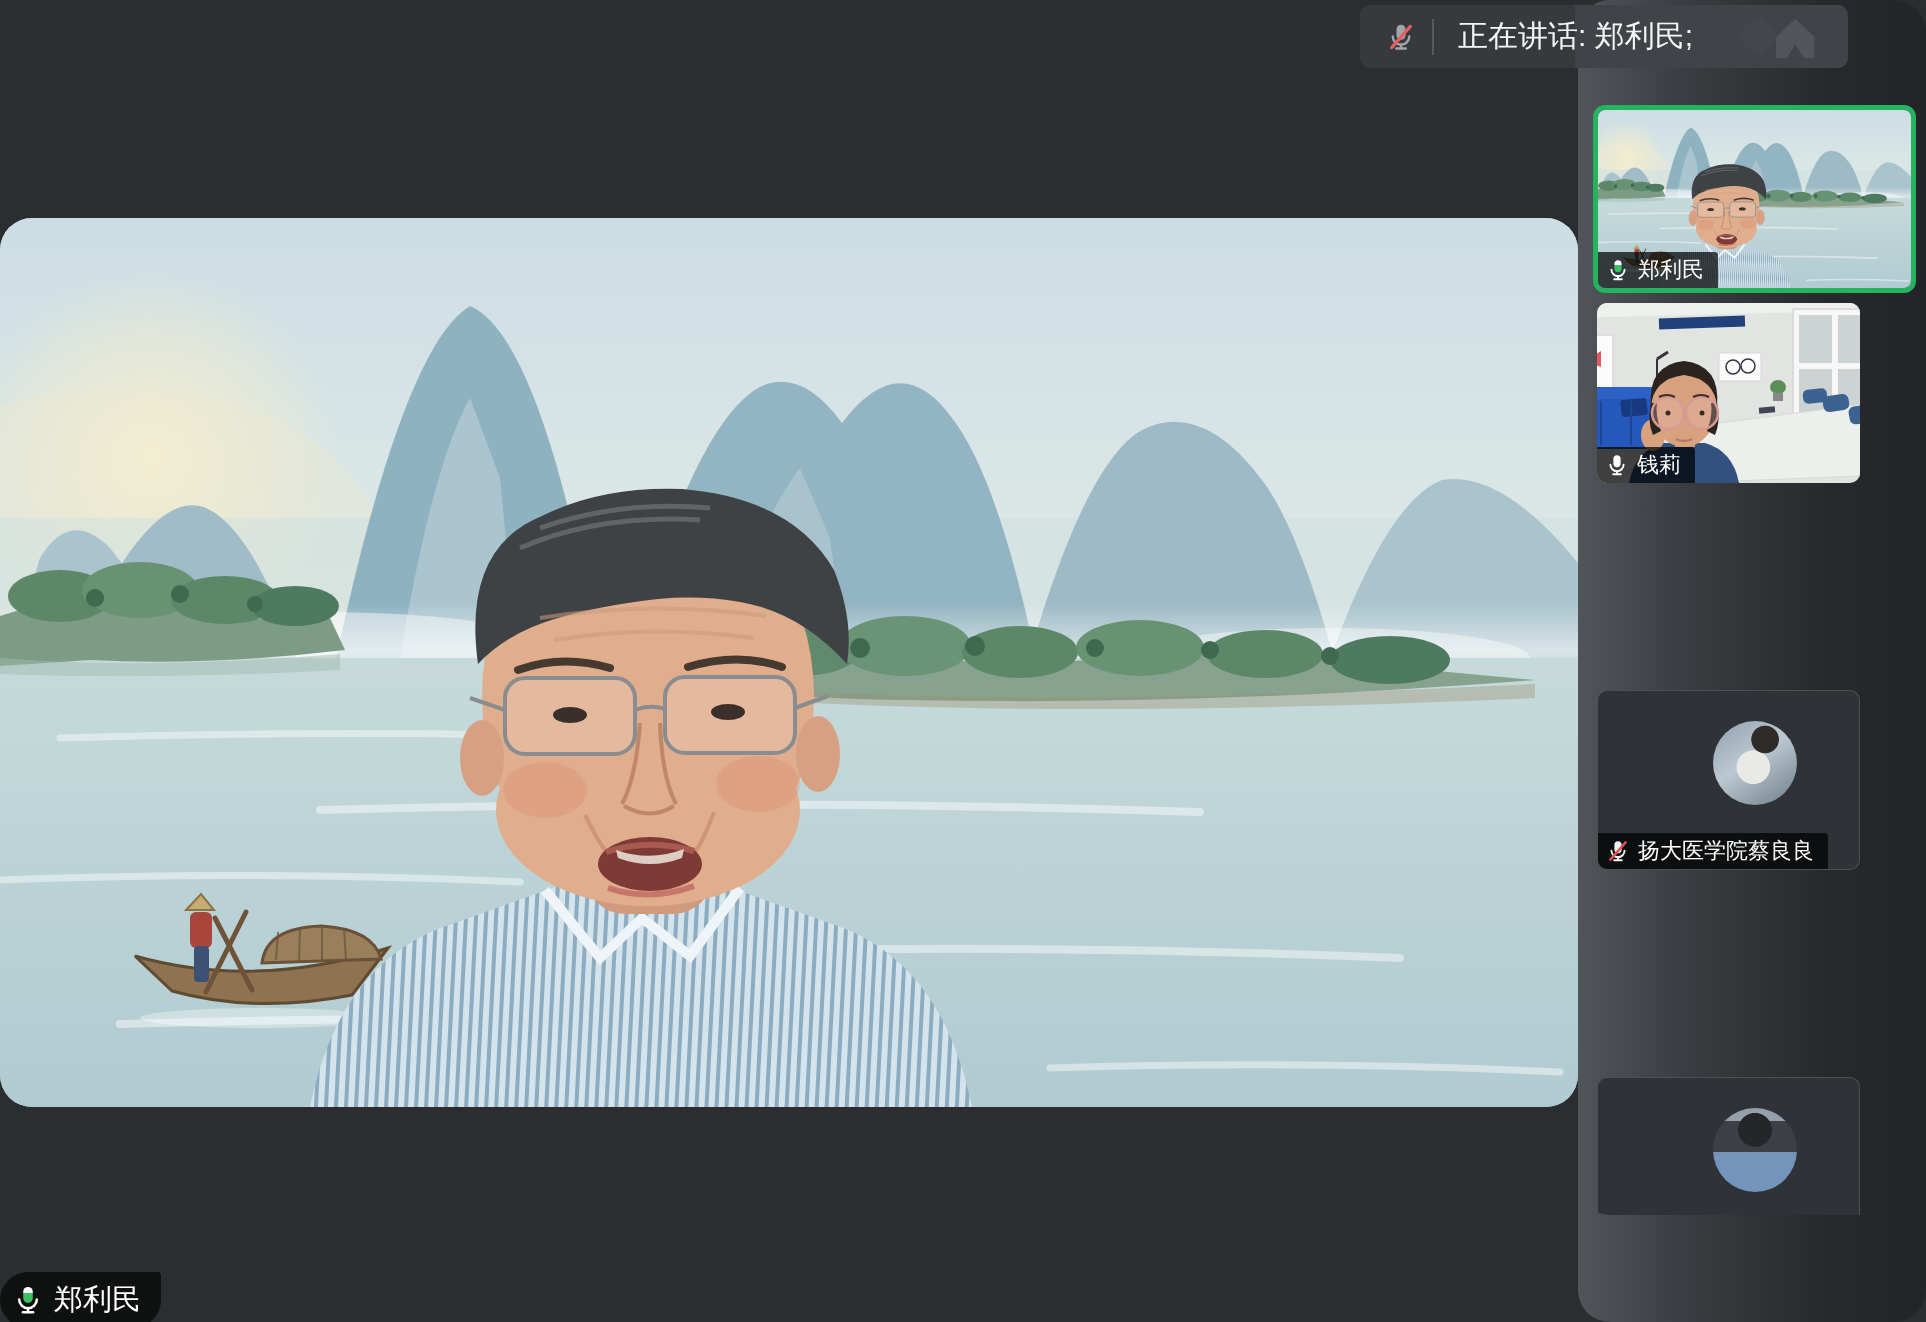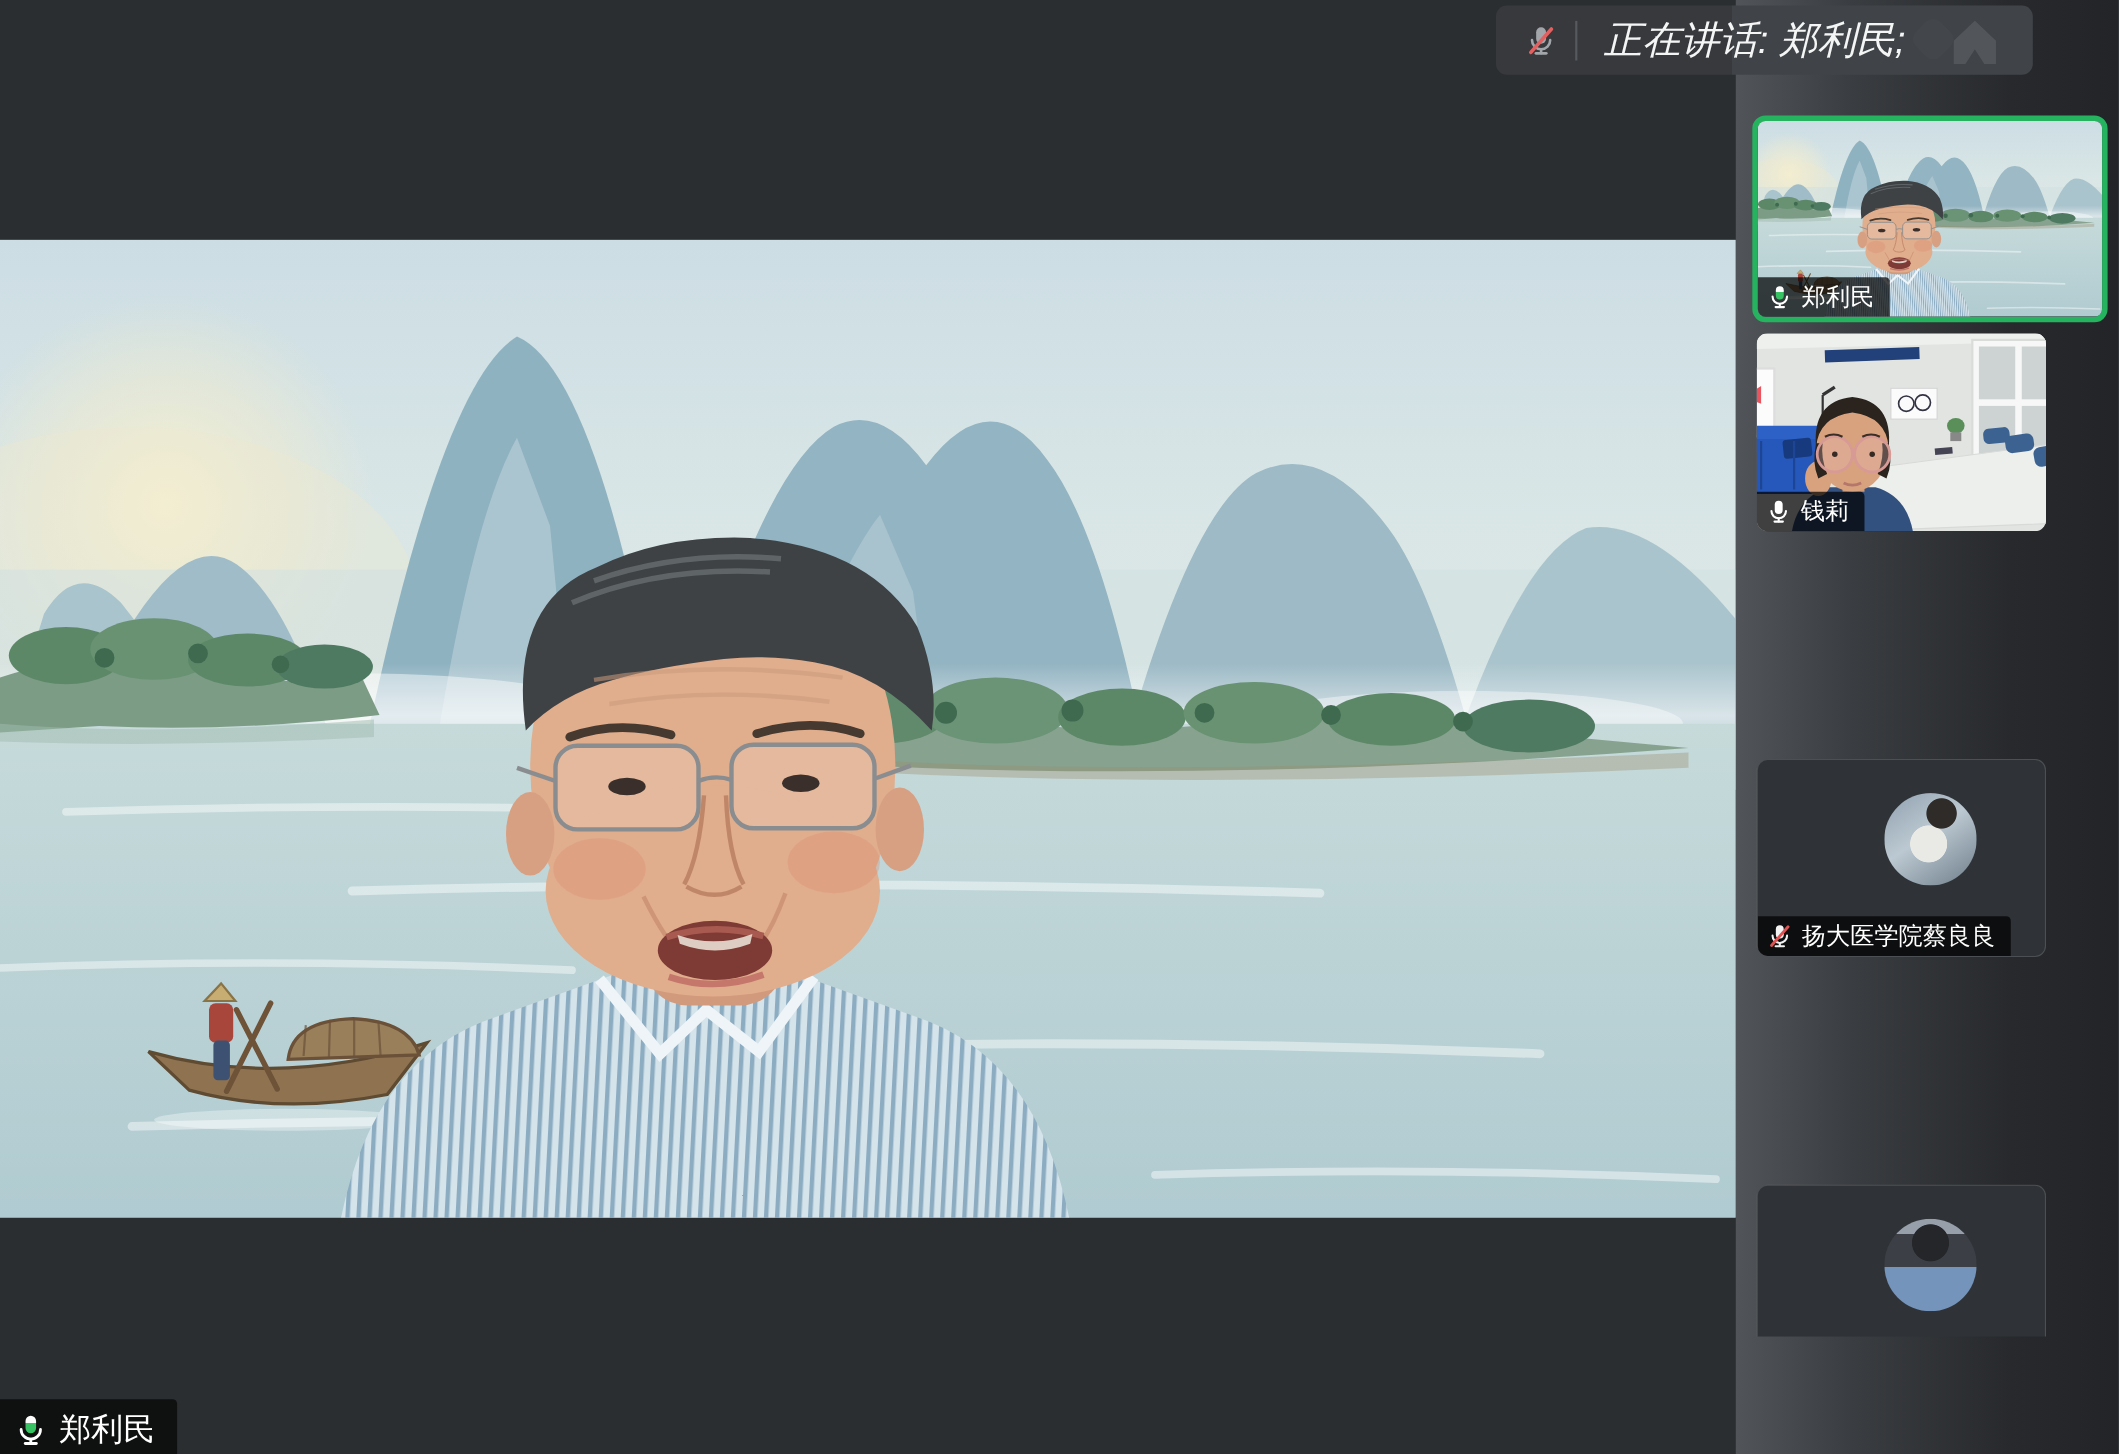--- a/index.html
+++ b/index.html
@@ -1,34 +1,34 @@
 <!DOCTYPE html>
 <html><head>
 <meta charset="utf-8">
 <style>
   html,body{margin:0;padding:0;background:#2b2e31;overflow:hidden;}
   body{width:1926px;height:1322px;position:relative;font-family:"Liberation Sans","DejaVu Sans",sans-serif;}
-  .abs{position:absolute;}
+  .abs{position:absolute;border-radius:32px;}
 
   
   #main-stage{left:0;top:218px;width:1578px;height:889px;background:#9db8c4;overflow:hidden;}
   #main-stage svg{display:block;width:100%;height:100%;}
 
   
   .name-label{display:flex;align-items:center;background:rgba(8,8,8,0.78);color:#fff;}
   #main-label{left:0;top:1272px;height:56px;padding:0 20px 0 12px;gap:10px;font-size:29px;border-top-right-radius:4px;}
   #main-label svg{width:32px;height:32px;}
 
   
   #top-bar{left:1360px;top:5px;width:488px;height:63px;border-radius:10px;
     background:linear-gradient(90deg,#37393d 0%,#37393d 44%,#404448 44%,#404448 100%);
     display:flex;align-items:center;z-index:30;}
   #top-bar .mic{width:30px;height:30px;margin-left:26px;flex:0 0 auto;}
   #top-bar .divider{width:2px;height:36px;background:#56595d;margin-left:16px;}
-  #top-bar .speak-text{color:#f4f5f5;font-size:35px;margin-left:24px;white-space:nowrap;font-style:italic;}
+  #top-bar .speak-text{color:#f4f5f5;font-size:30px;margin-left:24px;white-space:nowrap;}
   #top-bar .wm{position:absolute;right:22px;top:10px;width:92px;height:44px;opacity:.95;}
 
   
   #sidebar{left:1578px;top:0;width:348px;height:1322px;
     background:linear-gradient(90deg,#515458 0%,#3a3d41 30%,#27292c 72%,#222428 100%);}
   #tiles-viewport{left:0;top:0;width:348px;height:1215px;overflow:hidden;}
 
   .tile{position:absolute;left:19px;width:263px;height:180px;border-radius:10px;overflow:hidden;
     background:#2f3337;}
   .tile.dark{border:1px solid rgba(255,255,255,0.14);box-sizing:border-box;}

